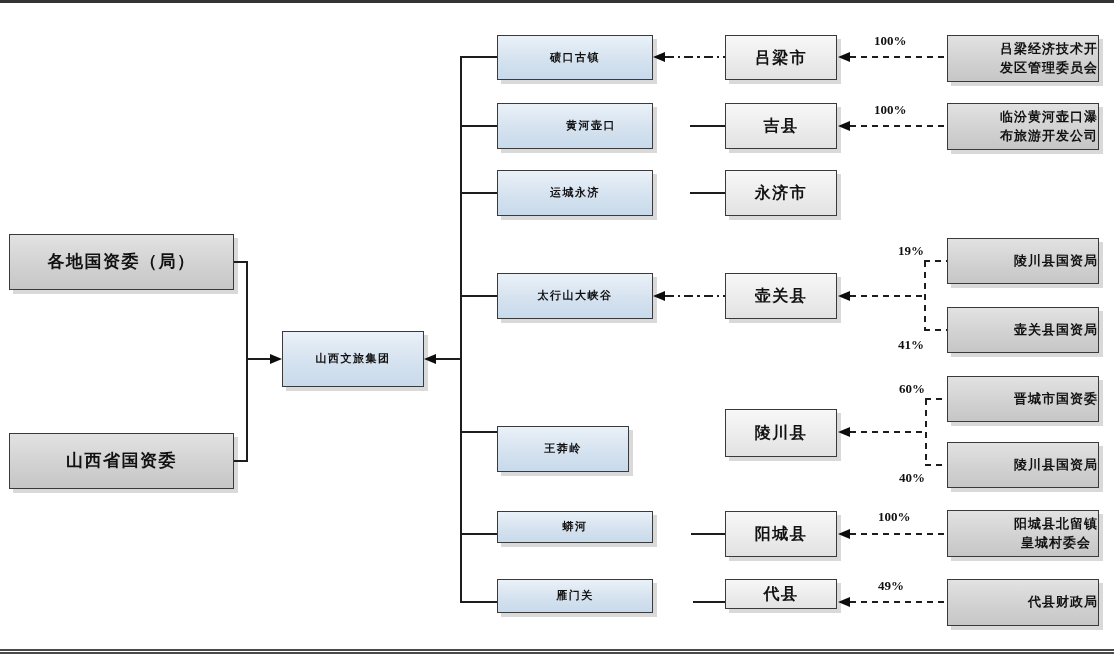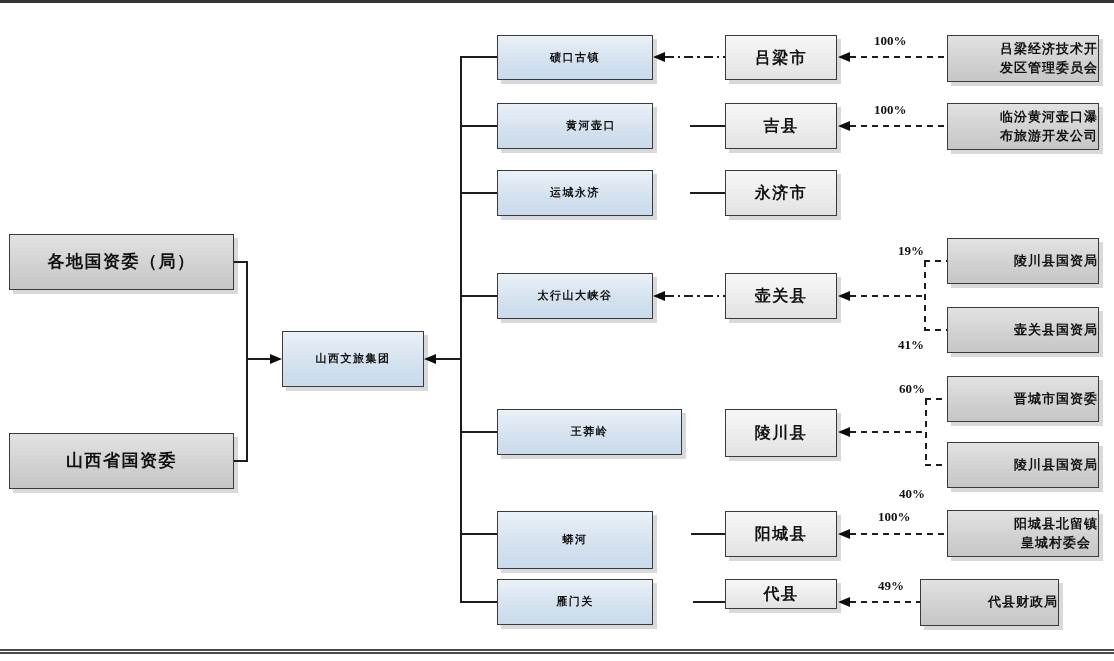--- a/index.html
+++ b/index.html
@@ -57,23 +57,23 @@
   <div class="hline" style="left:460px;top:192px;width:37px;"></div>
   <div class="hline" style="left:460px;top:295px;width:37px;"></div>
   <div class="hline" style="left:460px;top:431px;width:37px;"></div>
   <div class="hline" style="left:460px;top:533px;width:37px;"></div>
   <div class="hline" style="left:460px;top:601px;width:37px;"></div>
 
   <div class="box blue" style="left:497px;top:35px;width:156px;height:45px;"><span>碛口古镇</span></div>
   <div class="box blue" style="left:497px;top:103px;width:156px;height:46px;padding-left:32px;"><span>黄河壶口</span></div>
   <div class="box blue" style="left:497px;top:170px;width:156px;height:46px;align-items:center;"><span>运城永济</span></div>
   <div class="box blue" style="left:497px;top:273px;width:156px;height:46px;"><span>太行山大峡谷</span></div>
-  <div class="box blue" style="left:497px;top:409px;width:185px;height:46px;text-align:right;"><span>王莽岭</span></div>
-  <div class="box blue" style="left:497px;top:511px;width:156px;height:58px;"><span>蟒河</span></div>
-  <div class="box blue" style="left:497px;top:579px;width:156px;height:46px;"><span>雁门关</span></div>
+  <div class="box blue" style="left:497px;top:426px;width:132px;height:46px;text-align:right;"><span>王莽岭</span></div>
+  <div class="box blue" style="left:497px;top:511px;width:156px;height:32px;"><span>蟒河</span></div>
+  <div class="box blue" style="left:497px;top:579px;width:156px;height:34px;"><span>雁门关</span></div>
 
   <div class="arrow-left" style="left:653px;top:52px;"></div>
   <div class="dashdot" style="left:665px;top:56px;width:60px;"></div>
   <div class="hline" style="left:690px;top:125px;width:35px;"></div>
   <div class="hline" style="left:690px;top:192px;width:35px;"></div>
   <div class="arrow-left" style="left:653px;top:291px;"></div>
   <div class="dashdot" style="left:665px;top:295px;width:60px;"></div>
   <div class="hline" style="left:691px;top:533px;width:34px;"></div>
   <div class="hline" style="left:693px;top:601px;width:32px;"></div>
 
@@ -100,35 +100,35 @@
   <div class="dashed" style="left:924px;top:329px;width:23px;"></div>
   <div class="pct" style="left:898px;top:243px;">19%</div>
   <div class="pct" style="left:898px;top:337px;">41%</div>
 
   <div class="arrow-left" style="left:838px;top:427px;"></div>
   <div class="dashed" style="left:850px;top:431px;width:77px;"></div>
   <div class="vdashed" style="left:925px;top:399px;height:67px;"></div>
   <div class="dashed" style="left:925px;top:398px;width:22px;"></div>
   <div class="dashed" style="left:925px;top:464px;width:22px;"></div>
   <div class="pct" style="left:899px;top:381px;">60%</div>
-  <div class="pct" style="left:899px;top:486px;">40%</div>
+  <div class="pct" style="left:899px;top:470px;">40%</div>
 
   <div class="arrow-left" style="left:838px;top:529px;"></div>
   <div class="dashed" style="left:850px;top:533px;width:97px;"></div>
   <div class="pct" style="left:878px;top:509px;">100%</div>
 
   <div class="arrow-left" style="left:838px;top:597px;"></div>
   <div class="dashed" style="left:850px;top:601px;width:97px;"></div>
   <div class="pct" style="left:878px;top:578px;">49%</div>
 
   <div class="box gray small" style="left:947px;top:35px;width:152px;height:47px;"><span>吕梁经济技术开
 发区管理委员会</span></div>
   <div class="box gray small" style="left:947px;top:103px;width:152px;height:47px;"><span>临汾黄河壶口瀑
 布旅游开发公司</span></div>
   <div class="box gray small" style="left:947px;top:238px;width:152px;height:46px;"><span>陵川县国资局</span></div>
   <div class="box gray small" style="left:947px;top:307px;width:152px;height:46px;"><span>壶关县国资局</span></div>
   <div class="box gray small" style="left:947px;top:376px;width:152px;height:46px;"><span>晋城市国资委</span></div>
   <div class="box gray small" style="left:947px;top:442px;width:152px;height:46px;"><span>陵川县国资局</span></div>
   <div class="box gray small" style="left:947px;top:510px;width:152px;height:47px;"><span>阳城县北留镇
 皇城村委会</span></div>
-  <div class="box gray small" style="left:920px;top:579px;width:139px;height:47px;"><span>代县财政局</span></div>
+  <div class="box gray small" style="left:947px;top:579px;width:152px;height:47px;"><span>代县财政局</span></div>
 
 </div>
 
 </body></html>

